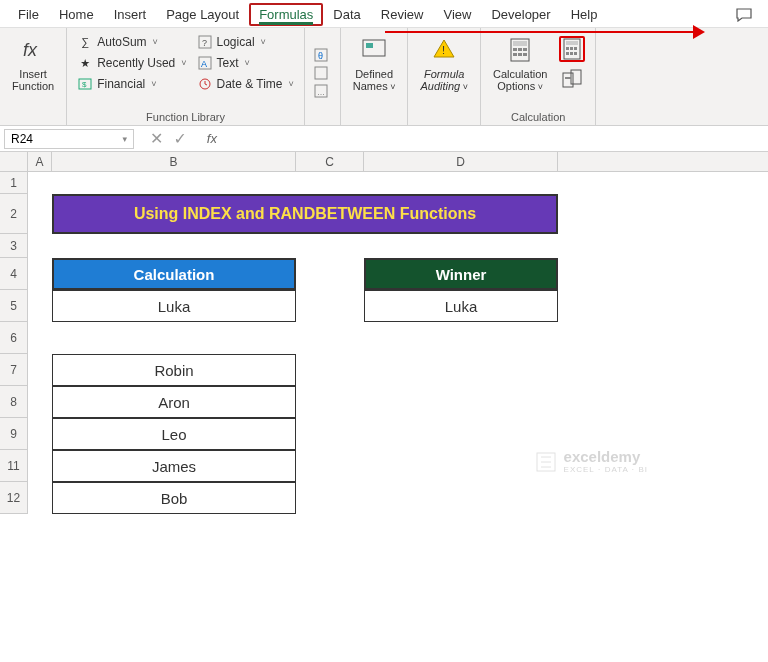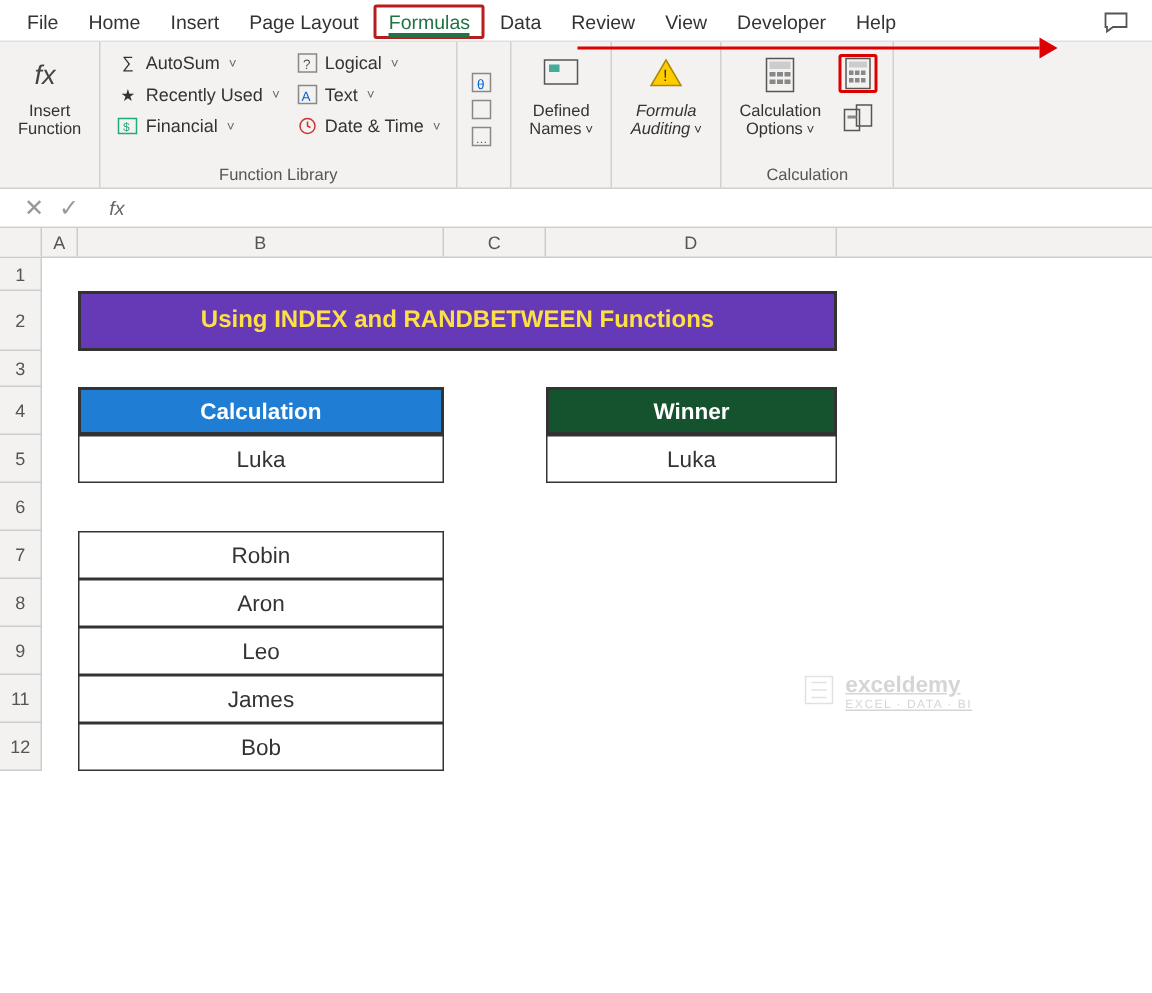--- a/index.html
+++ b/index.html
@@ -60,21 +60,21 @@
     
     .r1 { height: 22px; } .r2 { height: 40px; } .r3 { height: 24px; }
     .r-data { height: 32px; }
     
     .title-cell { background: #6639b6; color: #fde047; font-weight: bold; font-size: 16px; justify-content: center; border: 2px solid #333 !important; }
     .header-cell { color: #fff; font-weight: bold; font-size: 15px; justify-content: center; border: 2px solid #333 !important; }
     .hc-blue { background: #1f7dd4; }
     .hc-navy { background: #14532d; }
     .data-cell { border: 1px solid #333 !important; justify-content: center; font-size: 15px; color: #333; }
     
-    .watermark { position: absolute; bottom: 40px; right: 120px; display: flex; align-items: flex-start; gap: 6px; opacity: 0.35; color: #888; font-size: 12px; pointer-events: none; text-decoration: underline; }
+    .watermark { position: absolute; bottom: 40px; right: 120px; display: flex; align-items: flex-end; gap: 6px; opacity: 0.35; color: #888; font-size: 12px; pointer-events: none; }
     .watermark .wm-icon { width: 24px; height: 24px; }
 
     svg { display: block; }
   </style>
 </head>
 <body>
 
 <div class="tabs">
   <div class="tab">File</div>
   <div class="tab">Home</div>
@@ -257,20 +257,24 @@
     <div class="ribbon-group-label">Calculation</div>
   </div>
 </div>
 
 <div class="arrow-annot">
   <div class="arrow-line"></div>
     <div class="arrow-head"></div>
 </div>
 
 <div class="formula-row">
+  <div class="name-box">
+      <span>R24</span>
+      <span class="dd">▾</span>
+    </div>
   <div class="fx-btns">
     <span>✕</span>
     <span>✓</span>
   </div>
   <span class="fx-label">fx</span>
   <input class="formula-input" style="">
 </div>
 
 <div class="grid-wrap">
   <div class="col-headers">

